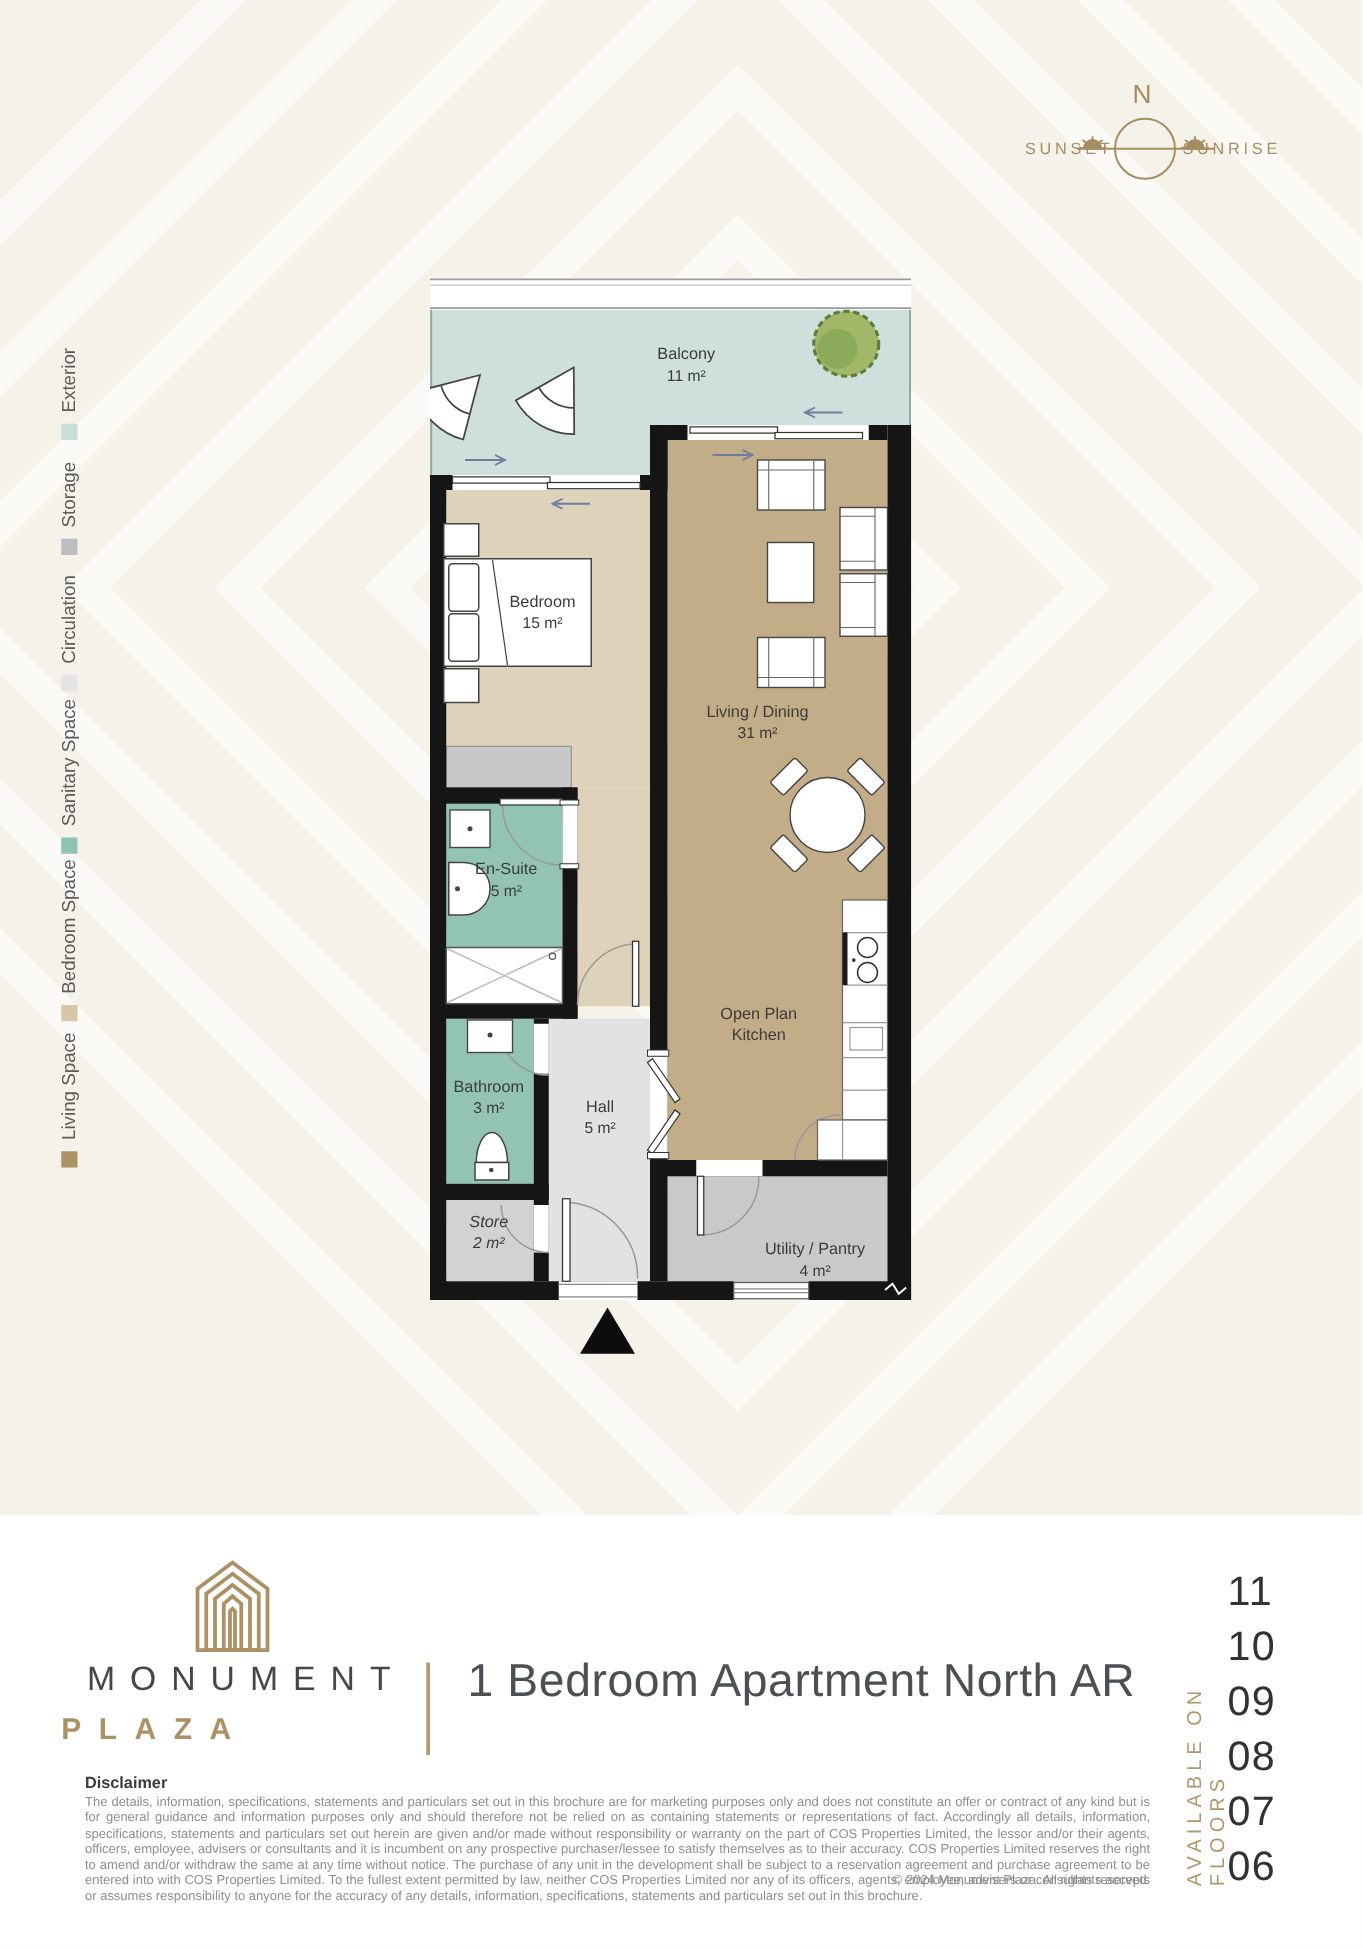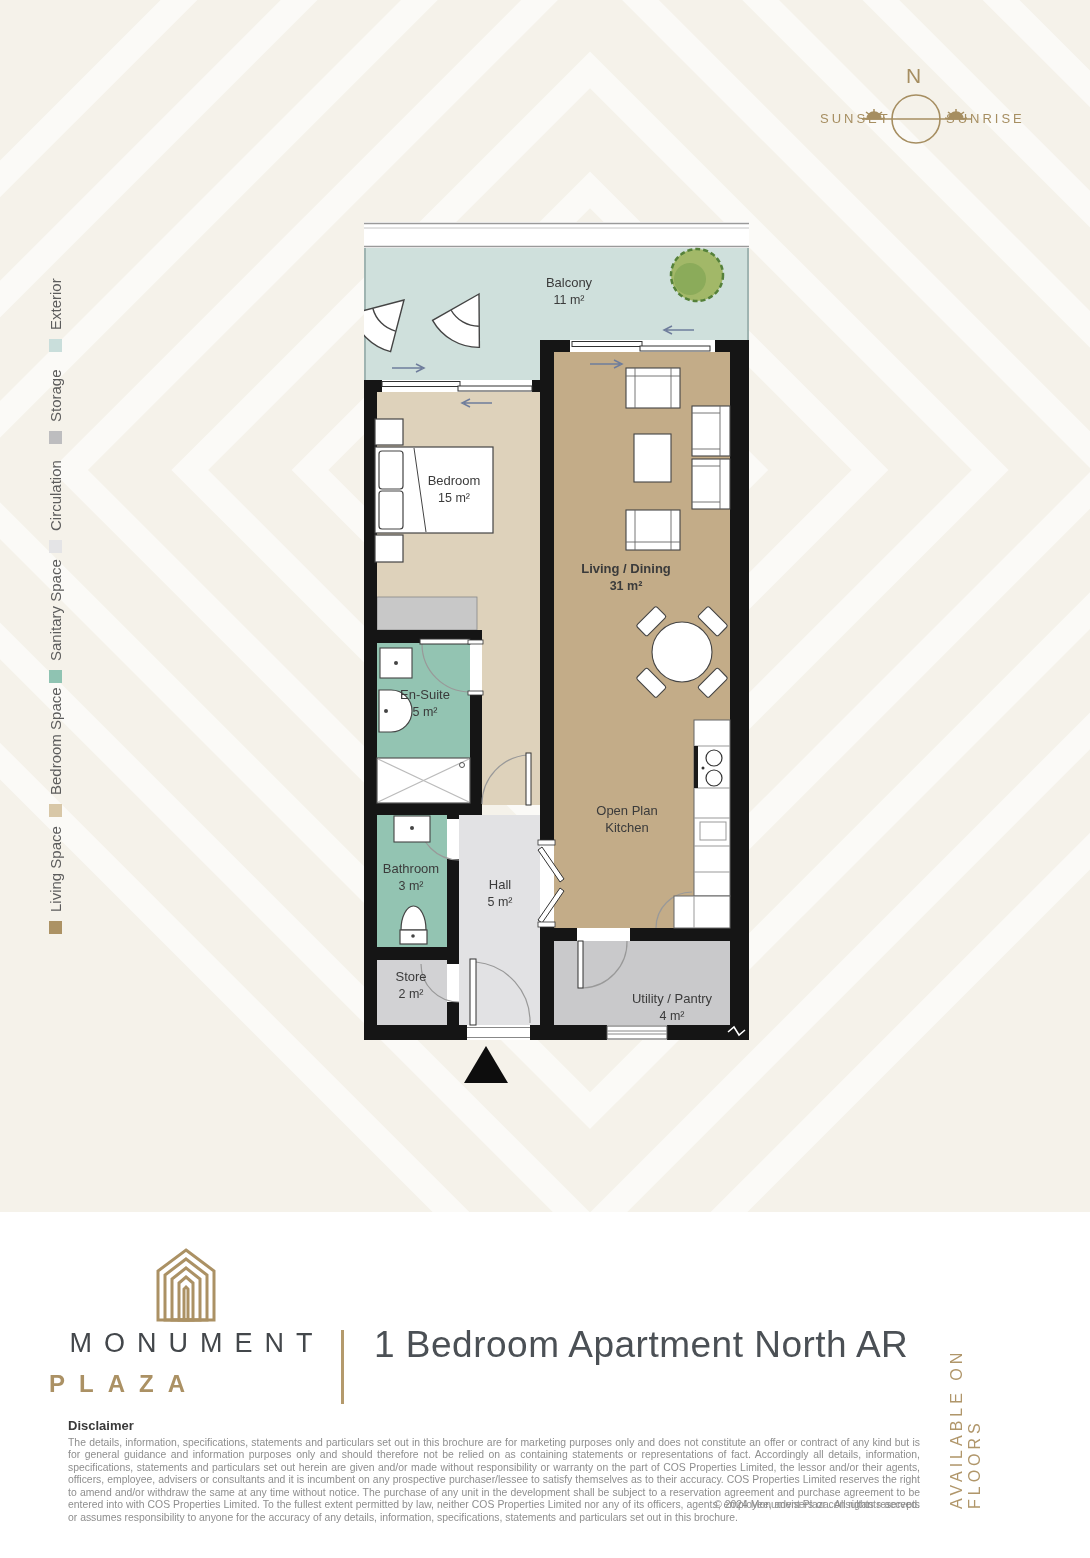--- a/index.html
+++ b/index.html
@@ -11,21 +11,21 @@
       transform:translate(-50%,-50%) rotate(45deg);}
   
   .compass-label{position:absolute;color:#a68e61;letter-spacing:3px;font-size:13px;}
   .compass-n{position:absolute;color:#a68e61;font-size:21px;}
   
   .legend-item{position:absolute;left:62px;display:flex;align-items:center;gap:9px;height:14px;
                transform-origin:0 100%;transform:rotate(-90deg);}
   .legend-swatch{width:13px;height:13px;flex:0 0 13px;}
   .legend-label{font-size:15px;color:#5c5c5c;white-space:nowrap;}
   
-  .plan{position:absolute;left:364px;top:222px;width:385px;height:818px;}
+  .plan{position:absolute;left:344px;top:222px;width:385px;height:818px;}
   .room-label{position:absolute;transform:translate(-50%,-50%);text-align:center;
               font-size:13px;color:#3b3b3b;line-height:1.3;white-space:nowrap;}
   .room-label .area{font-size:12.5px;}
   .room-label.wrap{white-space:normal;width:104px;}
   .north-arrow{position:absolute;left:464px;top:1046px;width:0;height:0;
                border-left:22px solid transparent;border-right:22px solid transparent;
                border-bottom:37px solid #0d0d0d;}
   
   .footer{position:absolute;left:0;top:1212px;width:1090px;height:346px;background:#ffffff;}
   .brand-name{position:absolute;left:35px;top:1328px;width:300px;text-align:center;
@@ -302,37 +302,37 @@
 
       
       <div class="room-label" style="left:205px;top:70px;">
         <div>Balcony</div>
         <div class="area">11 m²</div>
       </div>
       <div class="room-label" style="left:90px;top:268px;">
         <div>Bedroom</div>
         <div class="area">15 m²</div>
       </div>
-      <div class="room-label" style="left:262px;top:356px;font-weight:bold;">
+      <div class="room-label" style="left:262px;top:356px;">
         <div>Living / Dining</div>
         <div class="area">31 m²</div>
       </div>
       <div class="room-label" style="left:61px;top:482px;">
         <div>En-Suite</div>
         <div class="area">5 m²</div>
       </div>
       <div class="room-label" style="left:47px;top:656px;text-align:center;">
         <div>Bathroom</div>
         <div class="area">3 m²</div>
       </div>
       <div class="room-label" style="left:136px;top:672px;">
         <div>Hall</div>
         <div class="area">5 m²</div>
       </div>
-      <div class="room-label" style="left:47px;top:764px;">
+      <div class="room-label" style="left:47px;top:764px;font-style:italic;">
         <div>Store</div>
         <div class="area">2 m²</div>
       </div>
       <div class="room-label wrap" style="left:263px;top:598px;">
         <div>Open Plan Kitchen</div>
       </div>
       <div class="room-label" style="left:308px;top:756px;margin-top:30px;">
         <div>Utility / Pantry</div>
         <div class="area">4 m²</div>
       </div>
@@ -357,14 +357,22 @@
   <div class="brand-sub">PLAZA</div>
   <div class="divider"></div>
 
   <div class="unit-title">1 Bedroom Apartment North AR</div>
 
   <div class="disclaimer-title">Disclaimer</div>
   <div class="disclaimer-text">The details, information, specifications, statements and particulars set out in this brochure are for marketing purposes only and does not constitute an offer or contract of any kind but is for general guidance and information purposes only and should therefore not be relied on as containing statements or representations of fact. Accordingly all details, information, specifications, statements and particulars set out herein are given and/or made without responsibility or warranty on the part of COS Properties Limited, the lessor and/or their agents, officers, employee, advisers or consultants and it is incumbent on any prospective purchaser/lessee to satisfy themselves as to their accuracy. COS Properties Limited reserves the right to amend and/or withdraw the same at any time without notice. The purchase of any unit in the development shall be subject to a reservation agreement and purchase agreement to be entered into with COS Properties Limited. To the fullest extent permitted by law, neither COS Properties Limited nor any of its officers, agents, employee, advisers or consultants accepts or assumes responsibility to anyone for the accuracy of any details, information, specifications, statements and particulars set out in this brochure.</div>
   <div class="copyright">© 2024   Monument Plaza. All rights reserved.</div>
 
   <div class="avail-label">AVAILABLE ON FLOORS</div>
+  <div class="floors">
+    <div>11</div>
+    <div>10</div>
+    <div>09</div>
+    <div>08</div>
+    <div>07</div>
+    <div>06</div>
+  </div>
 
 </div>
 
 </body></html>

